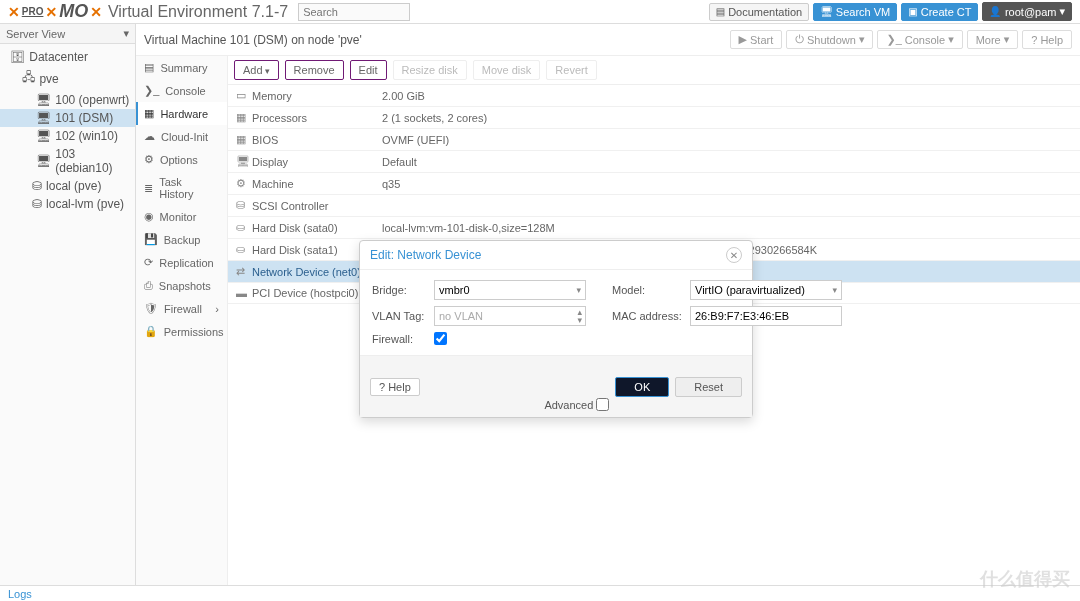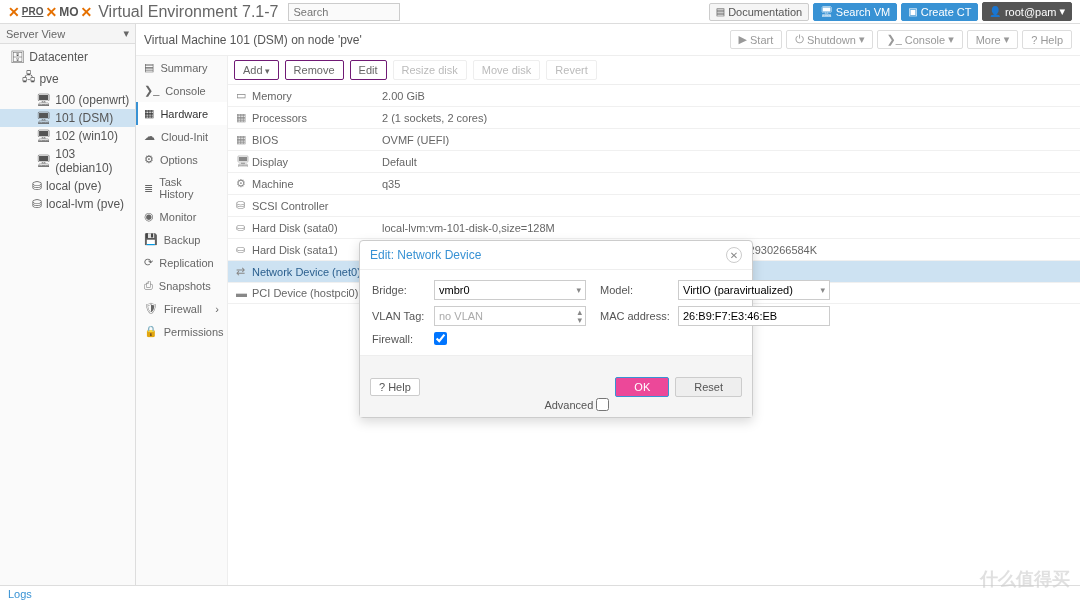--- a/index.html
+++ b/index.html
@@ -3,21 +3,21 @@
 <meta charset="utf-8">
 <style>
 * { margin: 0; padding: 0; box-sizing: border-box; font-family: "Helvetica Neue", Arial, sans-serif; }
 body { font-size: 12px; color: #555; background: #fff; width: 1080px; height: 601px; overflow: hidden; position: relative; }
 
 
 .header { height: 24px; background: #fff; border-bottom: 1px solid #ddd; display: flex; align-items: center; padding: 0 8px; }
 .logo { display: flex; align-items: center; gap: 2px; }
 .logo-x { color: #e57000; font-weight: bold; font-size: 14px; }
 .logo-pro { color: #555; font-weight: bold; font-size: 10px; text-decoration: underline; }
-.logo-mo { color: #555; font-weight: bold; font-size: 12px; }
+.logo-mo { color: #555; font-weight: bold; font-size: 18px; font-style: italic; }
 .version { color: #666; font-size: 16px; margin-left: 6px; }
 .search-box { margin-left: 10px; width: 112px; height: 18px; border: 1px solid #ccc; background: #fafafa; padding: 0 4px; font-size: 11px; color: #999; }
 .header-right { margin-left: auto; display: flex; gap: 4px; align-items: center; }
 .hdr-btn { border: 1px solid #ccc; background: #f5f5f5; padding: 2px 6px; font-size: 11px; color: #555; display: flex; align-items: center; gap: 3px; border-radius: 2px; cursor: pointer; }
 .hdr-btn.blue { background: #3892d4; color: #fff; border-color: #3892d4; }
 .hdr-btn.dark { background: #555; color: #fff; border-color: #555; }
 .hdr-icon { font-size: 10px; }
 
 
 .main { display: flex; height: 561px; }
@@ -51,34 +51,34 @@
 .hw-row.selected { background: #cde2f2; color: #2b5f8e; }
 .hw-row-icon { width: 16px; color: #888; }
 .hw-row-key { width: 130px; }
 .hw-row-val { flex: 1; }
 
 
 .logs { position: absolute; bottom: 0; left: 0; right: 0; height: 16px; border-top: 1px solid #ddd; padding: 0 8px; font-size: 11px; color: #3892d4; background: #fff; display: flex; align-items: center; }
 .dialog { position: absolute; left: 359px; top: 240px; width: 394px; background: #fff; border: 1px solid #ccc; border-radius: 4px; box-shadow: 0 4px 12px rgba(0,0,0,0.15); }
 .dialog-header { padding: 6px 10px; font-size: 12px; color: #3892d4; display: flex; justify-content: space-between; align-items: center; border-bottom: 1px solid #eee; }
 .dialog-close { width: 16px; height: 16px; border: 1px solid #ccc; border-radius: 50%; display: flex; align-items: center; justify-content: center; font-size: 10px; color: #888; cursor: pointer; }
-.dialog-body { padding: 10px 12px; display: grid; grid-template-columns: 1fr 1fr; gap: 6px 14px; }
+.dialog-body { padding: 10px 12px; display: grid; grid-template-columns: 1fr 1fr; gap: 6px 26px; }
 .form-row { display: flex; align-items: center; gap: 6px; }
 .form-label { width: 56px; font-size: 11px; color: #555; white-space: nowrap; }
 .form-label.wide { width: 72px; }
 .form-input { flex: 1; border: 1px solid #ccc; height: 20px; padding: 0 4px; font-size: 11px; background: #fff; }
 .form-input.dropdown { background: #fff; }
 .form-dd-arrow { position: relative; }
 .form-dd-arrow::after { content: "▾"; position: absolute; right: 5px; top: 50%; transform: translateY(-50%); font-size: 9px; color: #888; pointer-events: none; }
 .form-check { width: 13px; height: 13px; }
 .dialog-footer { padding: 6px 10px; background: #f5f5f5; border-top: 1px solid #eee; display: flex; align-items: center; gap: 6px; }
 .ft-help { border: 1px solid #ccc; background: #fff; padding: 2px 8px; font-size: 11px; display: flex; align-items: center; gap: 3px; border-radius: 2px; cursor: pointer; }
 .ft-spacer { flex: 1; }
 .ft-adv { font-size: 11px; color: #555; display: flex; align-items: center; gap: 3px; margin-top: 36px; }
-.ft-btn { padding: 3px 18px; border: 1px solid #3892d4; background: #ec4899; color: #fff; font-size: 11px; border-radius: 2px; cursor: pointer; }
+.ft-btn { padding: 3px 18px; border: 1px solid #3892d4; background: #0f172a; color: #fff; font-size: 11px; border-radius: 2px; cursor: pointer; }
 .ft-btn.secondary { background: #eee; color: #555; border-color: #ccc; }
 
 
 .wm { position: absolute; right: 10px; bottom: 10px; font-size: 18px; color: #ccc; font-weight: bold; opacity: 0.6; }
 </style>
 </head>
 <body>
 
 <div class="header">
   <div class="logo">

